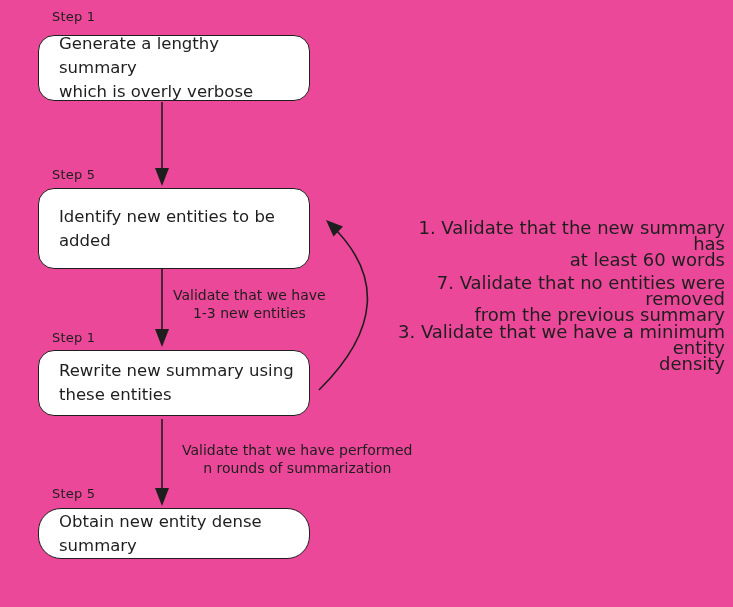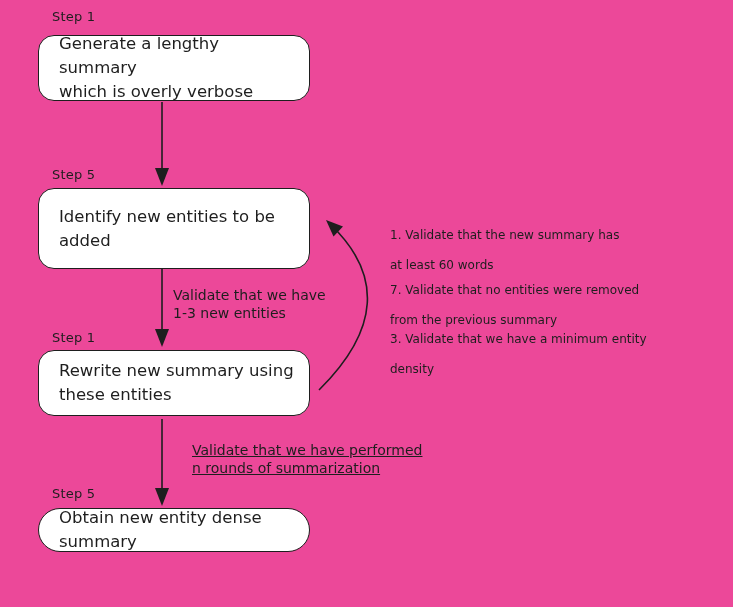--- a/index.html
+++ b/index.html
@@ -37,39 +37,41 @@
     padding: 2px 14px 2px 20px;
     font-size: 16.5px;
     line-height: 24px;
   }
   .lines { white-space: pre-line; }
   .edge-label {
     position: absolute;
     font-size: 14px;
     line-height: 18px;
     white-space: pre-line;
+    text-align: center;
   }
   .annotation {
     position: absolute;
     left: 390px;
     width: 335px;
-    font-size: 12px;
-    line-height: 30px;
+    font-size: 18px;
+    line-height: 16px;
     white-space: pre-line;
+    text-align: right;
   }
   #node-step1 { top: 35px;  height: 66px; }
   #node-step2 { top: 188px; height: 81px; }
   #node-step3 { top: 350px; height: 66px; }
-  #node-step4 { top: 508px; height: 44px; border-radius: 23px; }
+  #node-step4 { top: 508px; height: 51px; border-radius: 23px; }
   #label-step1 { left: 52px; top: 9px; }
   #label-step2 { left: 52px; top: 167px; }
   #label-step3 { left: 52px; top: 330px; }
   #label-step4 { left: 52px; top: 486px; }
   #edge-label-1 { left: 173px; top: 286px; }
-  #edge-label-2 { left: 192px; top: 441px; text-decoration: underline; }
+  #edge-label-2 { left: 182px; top: 441px; }
   #annotation-1 { top: 220px; }
   #annotation-2 { top: 275px; }
   #annotation-3 { top: 324px; }
 </style>
 </head>
 <body>
 
 <div class="canvas">
 
   <svg class="arrow-layer" viewBox="0 0 733 607" xmlns="http://www.w3.org/2000/svg">

